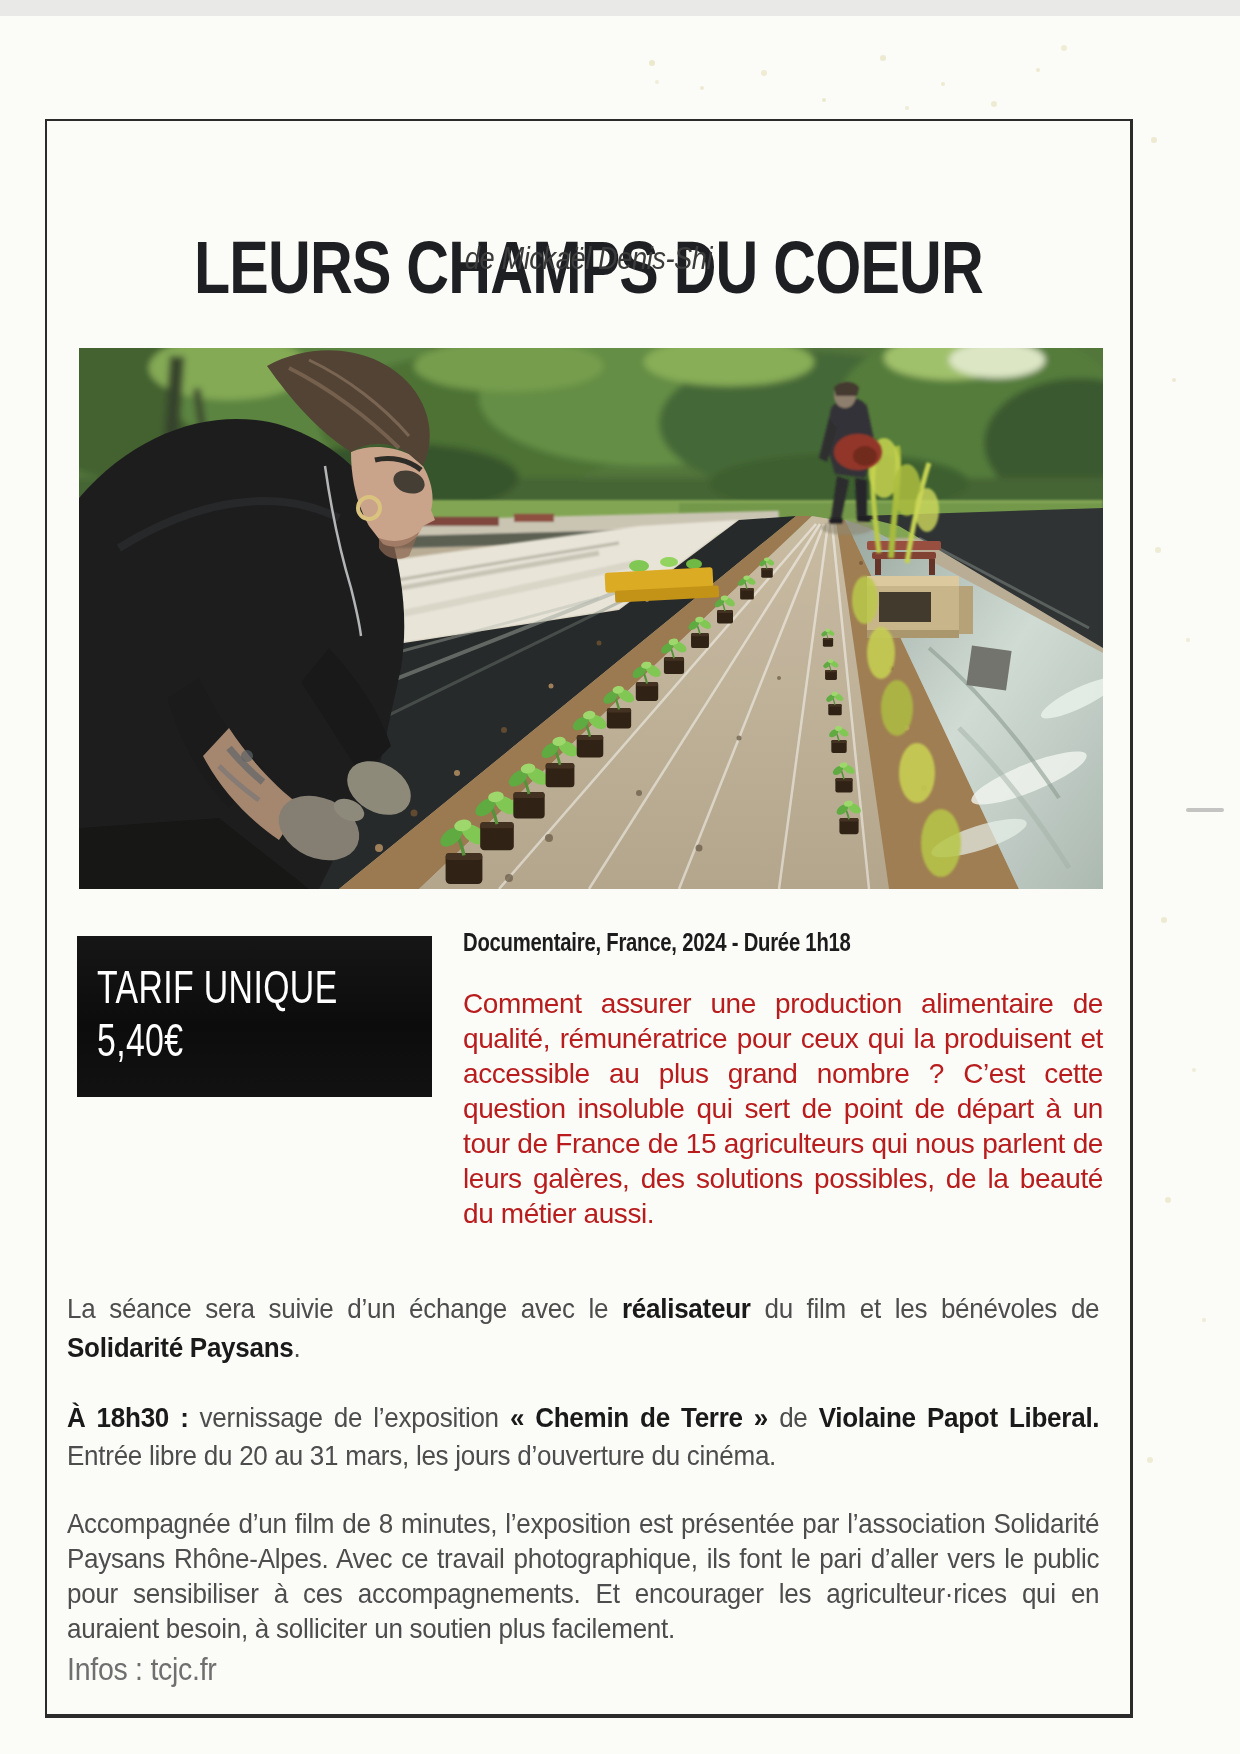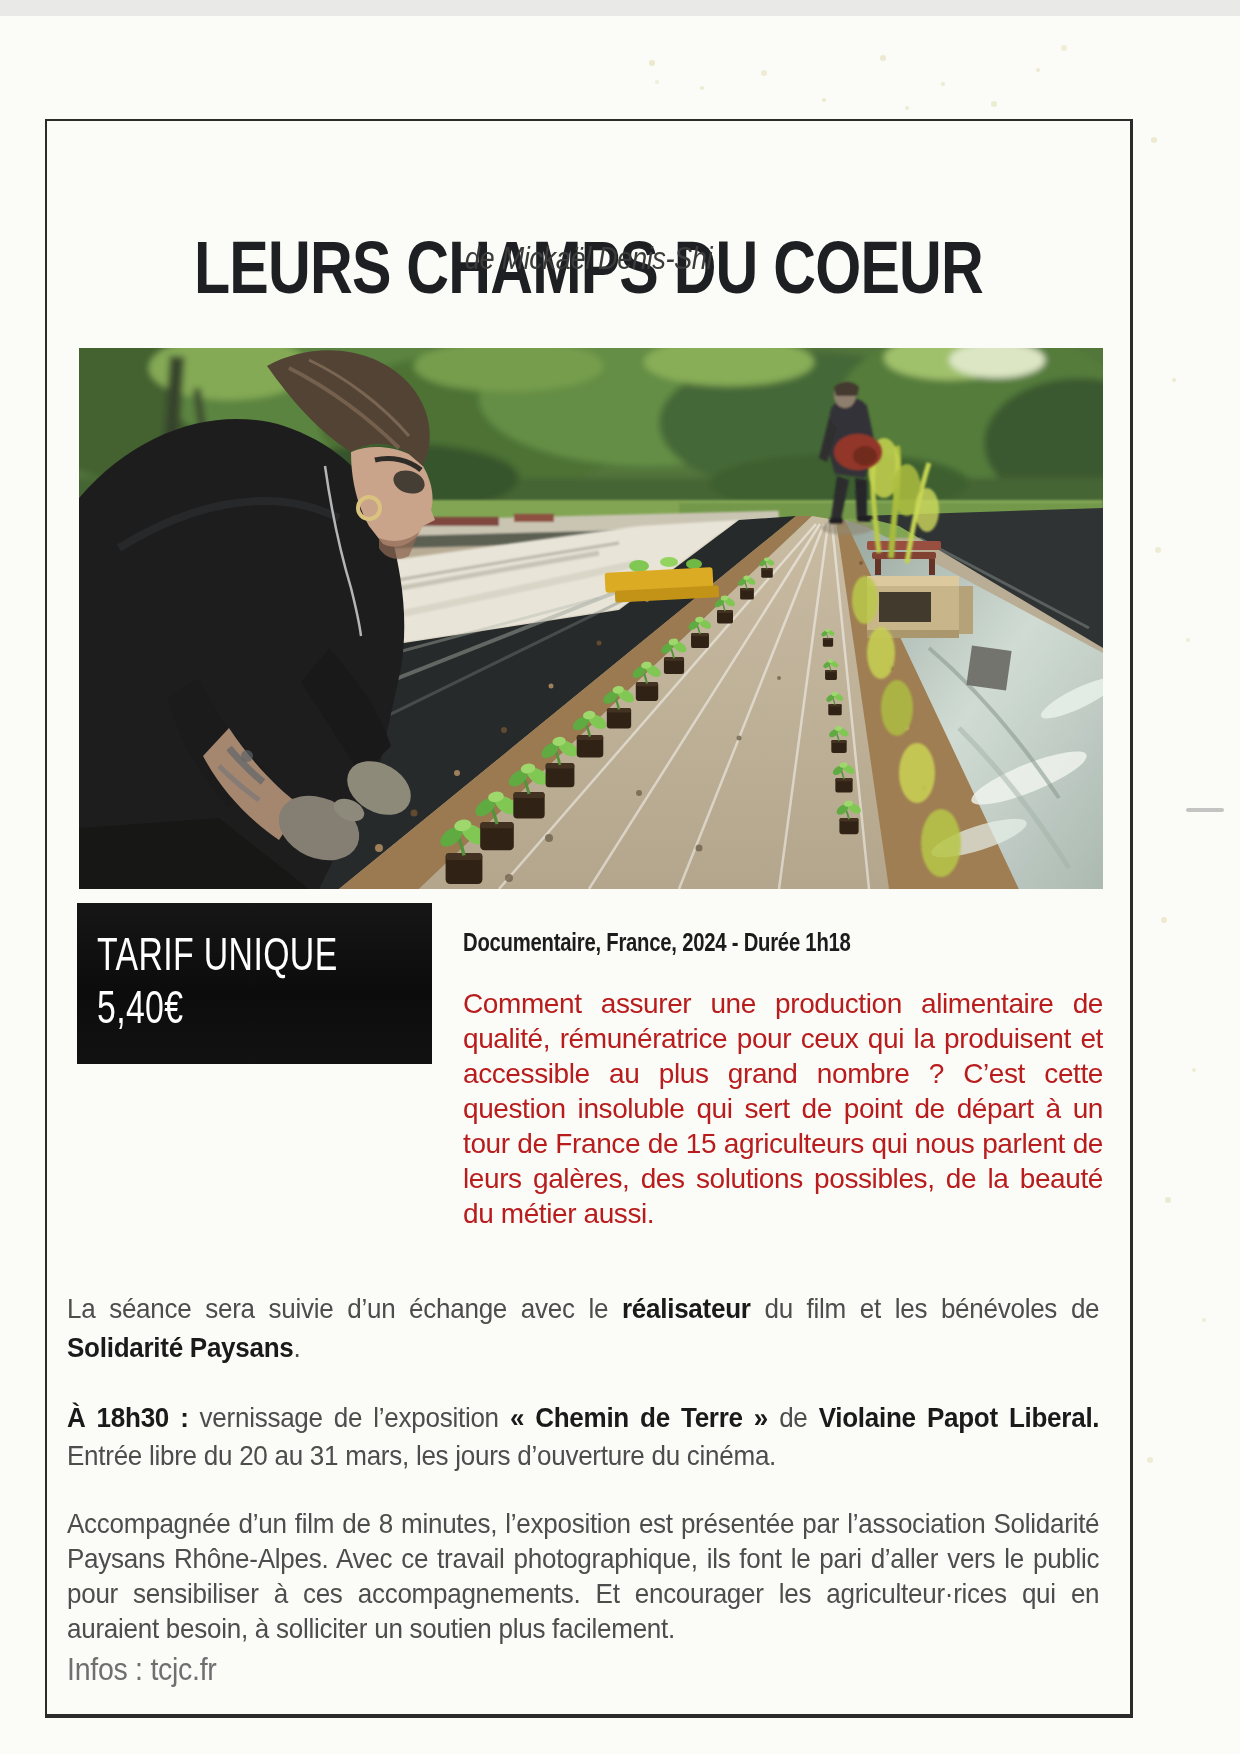--- a/index.html
+++ b/index.html
@@ -22,21 +22,21 @@
   .director{
     position:absolute;left:45px;top:226px;width:1087px;text-align:center;
     font-style:italic;font-size:31px;line-height:1.1;color:#3b3b3b;
     transform:scaleX(0.88);transform-origin:50% 50%;letter-spacing:-0.5px;
   }
   .photo{
     position:absolute;left:79px;top:332px;width:1024px;height:541px;
     overflow:hidden;background:#b7ab95;
   }
   .pricebox{
-    position:absolute;left:77px;top:887px;width:355px;height:161px;
+    position:absolute;left:77px;top:920px;width:355px;height:161px;
     background:linear-gradient(180deg,#161616 0%,#0c0c0c 55%,#121212 100%);
     color:#ffffff;box-sizing:border-box;padding:24px 0 0 20px;
   }
   .pricebox .l{
     font-size:47px;line-height:53px;font-weight:400;letter-spacing:0.5px;
     transform:scaleX(0.72);transform-origin:0 50%;white-space:nowrap;
   }
   .meta{
     position:absolute;left:463px;top:912px;width:640px;
     font-size:26px;font-weight:bold;color:#1c1c1c;line-height:1.1;

